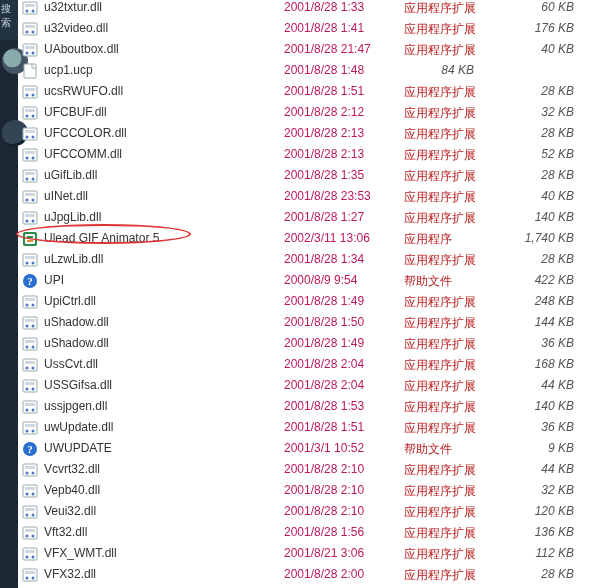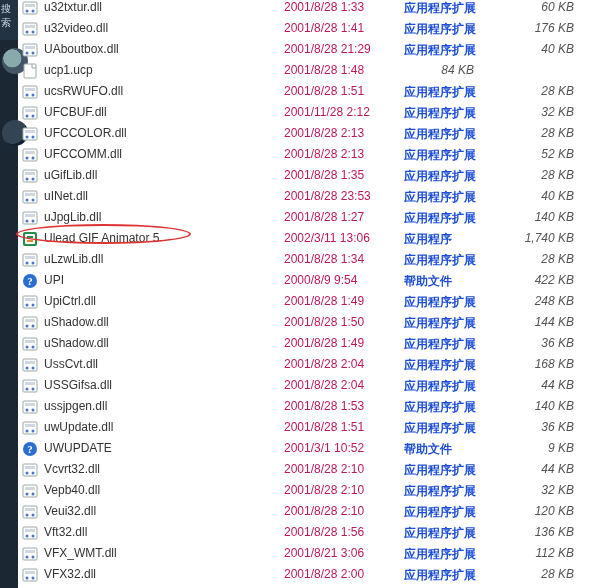--- a/index.html
+++ b/index.html
@@ -47,21 +47,21 @@
   .icon {
     width: 16px; height: 16px;
     margin-right: 6px;
     flex: 0 0 16px;
     display: flex;
     align-items: center;
     justify-content: center;
   }
   .col-name { width: 240px; overflow: hidden; text-overflow: ellipsis; }
   .col-date { width: 120px; color: #be185d; }
-  .col-type { width: 100px; color: #1d4ed8; font-weight: bold; }
+  .col-type { width: 100px; color: #b91c1c; }
   .col-size { width: 80px; text-align: right; color: #555; padding-right: 10px; font-style: italic; }
   .highlight-ellipse {
     position: absolute;
     border: 2px solid #d33;
     border-radius: 50%;
     width: 175px;
     height: 20px;
     left: 16px;
     top: 224px;
     z-index: 2;
@@ -110,21 +110,21 @@
     <div class="row">
       <span class="icon">
         <svg width="16" height="16">
           <rect x="1" y="2" width="14" height="12" rx="1" fill="#fefefe" stroke="#9aa"></rect>
           <rect x="3" y="4" width="10" height="3" fill="#cfd8e0"></rect>
           <circle cx="5" cy="11" r="1.5" fill="#4a76c7"></circle>
           <circle cx="11" cy="11" r="1.5" fill="#4a76c7"></circle>
         </svg>
       </span>
       <span class="col-name">UAboutbox.dll</span>
-      <span class="col-date">2001/8/28 21:29</span>
+      <span class="col-date">2001/8/28 21:47</span>
       <span class="col-type">应用程序扩展</span>
       <span class="col-size">40 KB</span>
     </div>
     <div class="row">
       <span class="icon">
         <svg width="16" height="16">
           <rect x="2" y="1" width="12" height="14" rx="1" fill="#fff" stroke="#9aa"></rect>
           <polyline points="10,1 10,5 14,5" fill="none" stroke="#9aa"></polyline>
         </svg>
       </span>
@@ -149,21 +149,21 @@
     <div class="row">
       <span class="icon">
         <svg width="16" height="16">
           <rect x="1" y="2" width="14" height="12" rx="1" fill="#fefefe" stroke="#9aa"></rect>
           <rect x="3" y="4" width="10" height="3" fill="#cfd8e0"></rect>
           <circle cx="5" cy="11" r="1.5" fill="#4a76c7"></circle>
           <circle cx="11" cy="11" r="1.5" fill="#4a76c7"></circle>
         </svg>
       </span>
       <span class="col-name">UFCBUF.dll</span>
-      <span class="col-date">2001/11/28 2:12</span>
+      <span class="col-date">2001/8/28 2:12</span>
       <span class="col-type">应用程序扩展</span>
       <span class="col-size">32 KB</span>
     </div>
     <div class="row">
       <span class="icon">
         <svg width="16" height="16">
           <rect x="1" y="2" width="14" height="12" rx="1" fill="#fefefe" stroke="#9aa"></rect>
           <rect x="3" y="4" width="10" height="3" fill="#cfd8e0"></rect>
           <circle cx="5" cy="11" r="1.5" fill="#4a76c7"></circle>
           <circle cx="11" cy="11" r="1.5" fill="#4a76c7"></circle>

